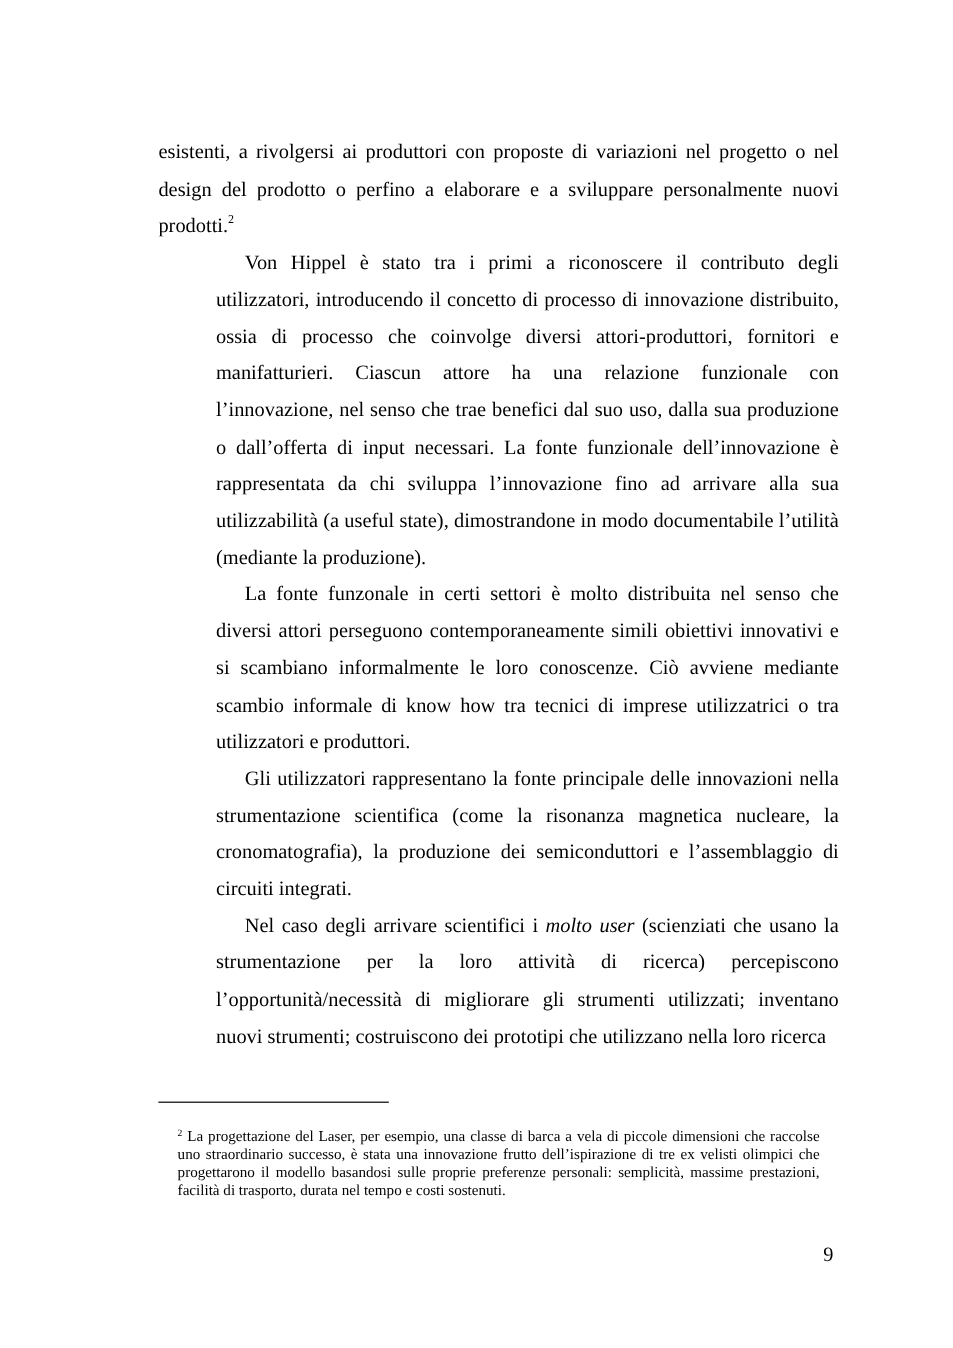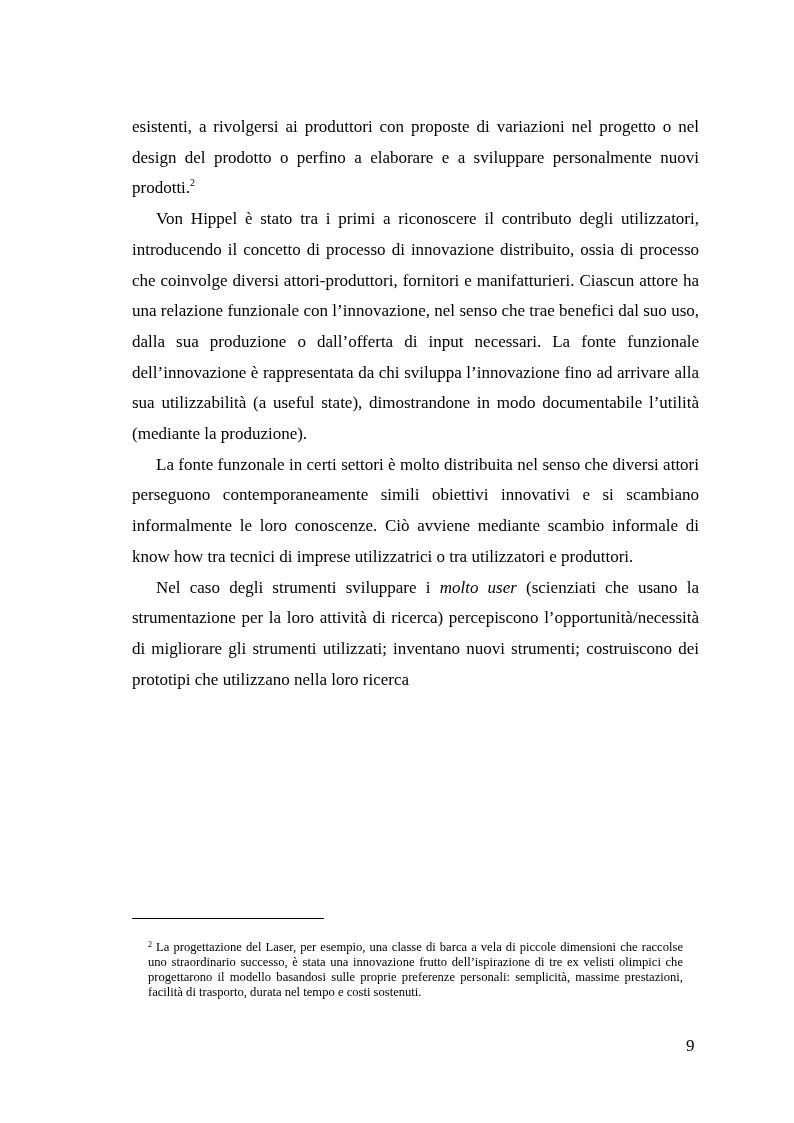--- a/index.html
+++ b/index.html
@@ -5,21 +5,21 @@
   html, body { margin: 0; padding: 0; background: #ffffff; }
   body { width: 794px; height: 1123px; position: relative; overflow: hidden; }
   .page { position: absolute; left: 0; top: 0; width: 794px; height: 1123px; background: #fff; }
   .body-text {
     position: absolute; left: 132px; top: 112px; width: 567px;
     font-family: "Liberation Serif", "DejaVu Serif", serif;
     font-size: 17px; line-height: 30.7px; color: #000;
     text-align: justify;
   }
   .body-text p { margin: 0; }
-  .body-text p.indent { text-indent: 24px; }
+  .body-text p.indent { text-indent: 24px; margin-left: 48px; }
   sup.fnref { font-size: 10px; line-height: 0; vertical-align: 7px; }
   .fn-rule { position: absolute; left: 132px; top: 918px; width: 192px; height: 0; border-top: 1px solid #000; }
   .footnote {
     position: absolute; left: 132px; top: 924px; width: 567px;
     font-family: "Liberation Serif", "DejaVu Serif", serif;
     font-size: 12.6px; line-height: 15px; color: #000; text-align: justify;
   }
   .footnote p { margin: 16px; }
   .footnote sup { font-size: 8px; vertical-align: 4px; line-height: 0; }
   .page-number {
@@ -30,21 +30,22 @@
   em { font-style: italic; }
 </style>
 </head>
 <body>
 
 <div class="page">
   <div class="body-text">
     <p><span>esistenti, a rivolgersi ai produttori con proposte di variazioni nel progetto o nel design del prodotto o perfino a elaborare e a sviluppare personalmente nuovi prodotti.</span><sup class="fnref">2</sup></p>
     <p class="indent">Von Hippel è stato tra i primi a riconoscere il contributo degli utilizzatori, introducendo il concetto di processo di innovazione distribuito, ossia di processo che coinvolge diversi attori-produttori, fornitori e manifatturieri. Ciascun attore ha una relazione funzionale con l’innovazione, nel senso che trae benefici dal suo uso, dalla sua produzione o dall’offerta di input necessari. La fonte funzionale dell’innovazione è rappresentata da chi sviluppa l’innovazione fino ad arrivare alla sua utilizzabilità (a useful state), dimostrandone in modo documentabile l’utilità (mediante la produzione).</p>
     <p class="indent">La fonte funzonale in certi settori è molto distribuita nel senso che diversi attori perseguono contemporaneamente simili obiettivi innovativi e si scambiano informalmente le loro conoscenze. Ciò avviene mediante scambio informale di know how tra tecnici di imprese utilizzatrici o tra utilizzatori e produttori.</p>
-    <p class="indent"><span>Nel caso degli strumenti sviluppare i </span><em>molto user</em><span> (scienziati che usano la strumentazione per la loro attività di ricerca) percepiscono l’opportunità/necessità di migliorare gli strumenti utilizzati; inventano nuovi strumenti; costruiscono dei prototipi che utilizzano nella loro ricerca</span></p>
+    <p class="indent">Gli utilizzatori rappresentano la fonte principale delle innovazioni nella strumentazione scientifica (come la risonanza magnetica nucleare, la cronomatografia), la produzione dei semiconduttori e l’assemblaggio di circuiti integrati.</p>
+    <p class="indent"><span>Nel caso degli arrivare scientifici i </span><em>molto user</em><span> (scienziati che usano la strumentazione per la loro attività di ricerca) percepiscono l’opportunità/necessità di migliorare gli strumenti utilizzati; inventano nuovi strumenti; costruiscono dei prototipi che utilizzano nella loro ricerca</span></p>
   </div>
 
   <div class="fn-rule"></div>
 
   <div class="footnote">
     <p><sup>2</sup><span> La progettazione del Laser, per esempio, una classe di barca a vela di piccole dimensioni che raccolse uno straordinario successo, è stata una innovazione frutto dell’ispirazione di tre ex velisti olimpici che progettarono il modello basandosi sulle proprie preferenze personali: semplicità, massime prestazioni, facilità di trasporto, durata nel tempo e costi sostenuti.</span></p>
   </div>
 
   <div class="page-number">9</div>
 </div>

